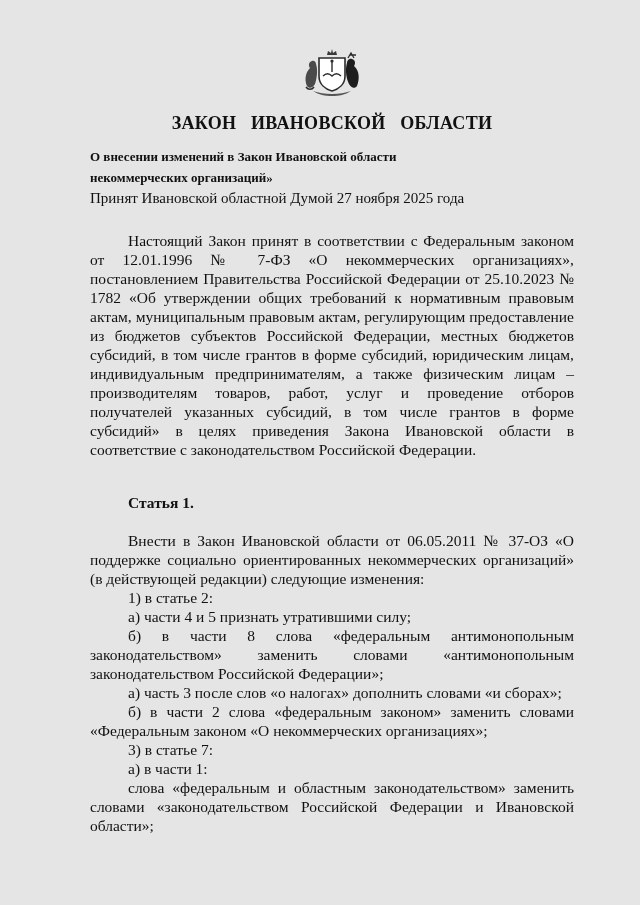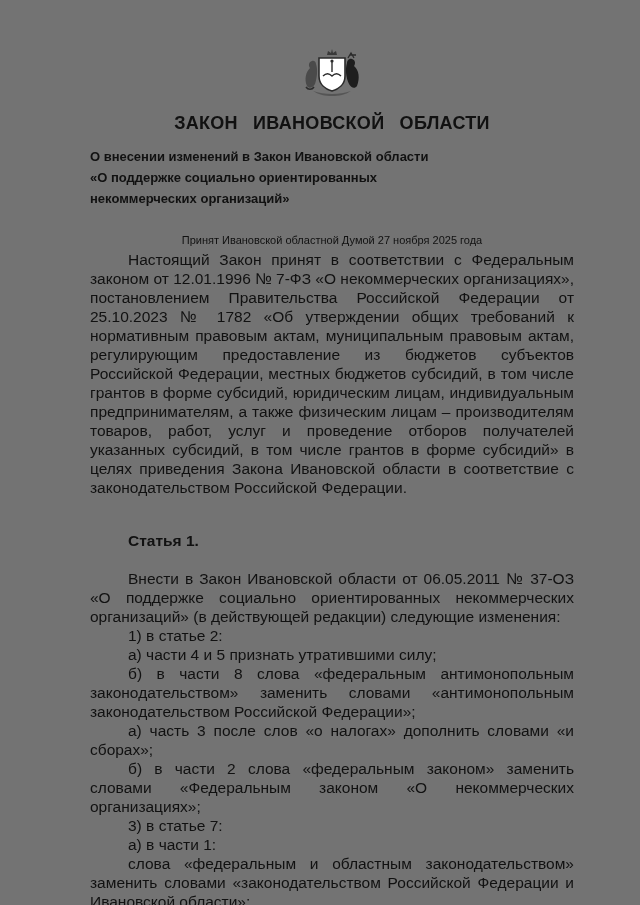--- a/index.html
+++ b/index.html
@@ -1,22 +1,22 @@
 <!DOCTYPE html>
 <html lang="ru"><head>
 <meta charset="utf-8">
 <style>
   html, body { margin: 0; padding: 0; background: #888; }
   .page {
     position: relative;
     width: 640px;
     height: 905px;
     margin: 0 auto;
-    background: #737373;
-    font-family: Liberation Sans, sans-serif;
+    background: #e5e5e5;
+    font-family: Liberation Serif, serif;
     color: #111111;
     overflow: hidden;
     box-sizing: border-box;
   }
   .content {
     box-sizing: border-box;
     padding: 46px 66px 0 90px; 
   }
   .emblem-wrap {
     text-align: center;
@@ -31,33 +31,33 @@
     word-spacing: 0.55em;
     margin: 10px 0 0 0;
   }
   .doc-title {
     font-weight: bold;
     font-size: 13px;
     line-height: 21px;
     margin-top: 12px;
   }
   .adoption {
-    text-align: center;
-    font-size: 11px;
+    text-align: left;
+    font-size: 15px;
     line-height: 19px;
-    margin-top: 22px;
+    margin-top: 1px;
   }
   .body-text {
     font-size: 15.5px;
     line-height: 19px;
     text-align: justify;
     text-indent: 38px;
     margin: 0;
   }
-  .preamble { }
+  .preamble { margin-top: 23px; }
   .article-heading {
     font-size: 15.5px;
     line-height: 19px;
     font-weight: bold;
     text-indent: 38px;
     margin: 34px 0 19px 0;
   }
 </style>
 </head>
 <body>
@@ -86,21 +86,20 @@
 
           <path d="M14,45 C20,49 26,50 33,50 C40,50 46,49 52,45 C46,47 40,48 33,48 C26,48 20,47 14,45 Z" fill="#555555" stroke="none"></path>
         </g>
       </svg>
     </div>
 
     <h1 class="doc-type">ЗАКОН ИВАНОВСКОЙ ОБЛАСТИ</h1>
 
     <div class="doc-title">
       <div>О внесении изменений в Закон Ивановской области</div>
-      <div>«О поддержке социально ориентированных</div>
       <div>некоммерческих организаций»</div>
     </div>
 
     <div class="adoption">Принят Ивановской областной Думой 27 ноября 2025 года</div>
 
     <p class="body-text preamble">Настоящий Закон принят в соответствии с Федеральным законом от 12.01.1996 № 7-ФЗ «О некоммерческих организациях», постановлением Правительства Российской Федерации от 25.10.2023 № 1782 «Об утверждении общих требований к нормативным правовым актам, муниципальным правовым актам, регулирующим предоставление из бюджетов субъектов Российской Федерации, местных бюджетов субсидий, в том числе грантов в форме субсидий, юридическим лицам, индивидуальным предпринимателям, а также физическим лицам – производителям товаров, работ, услуг и проведение отборов получателей указанных субсидий, в том числе грантов в форме субсидий» в целях приведения Закона Ивановской области в соответствие с законодательством Российской Федерации.</p>
 
     <div class="article-heading">Статья 1.</div>
 
     <p class="body-text">Внести в Закон Ивановской области от 06.05.2011 № 37-ОЗ «О поддержке социально ориентированных некоммерческих организаций» (в действующей редакции) следующие изменения:</p>

